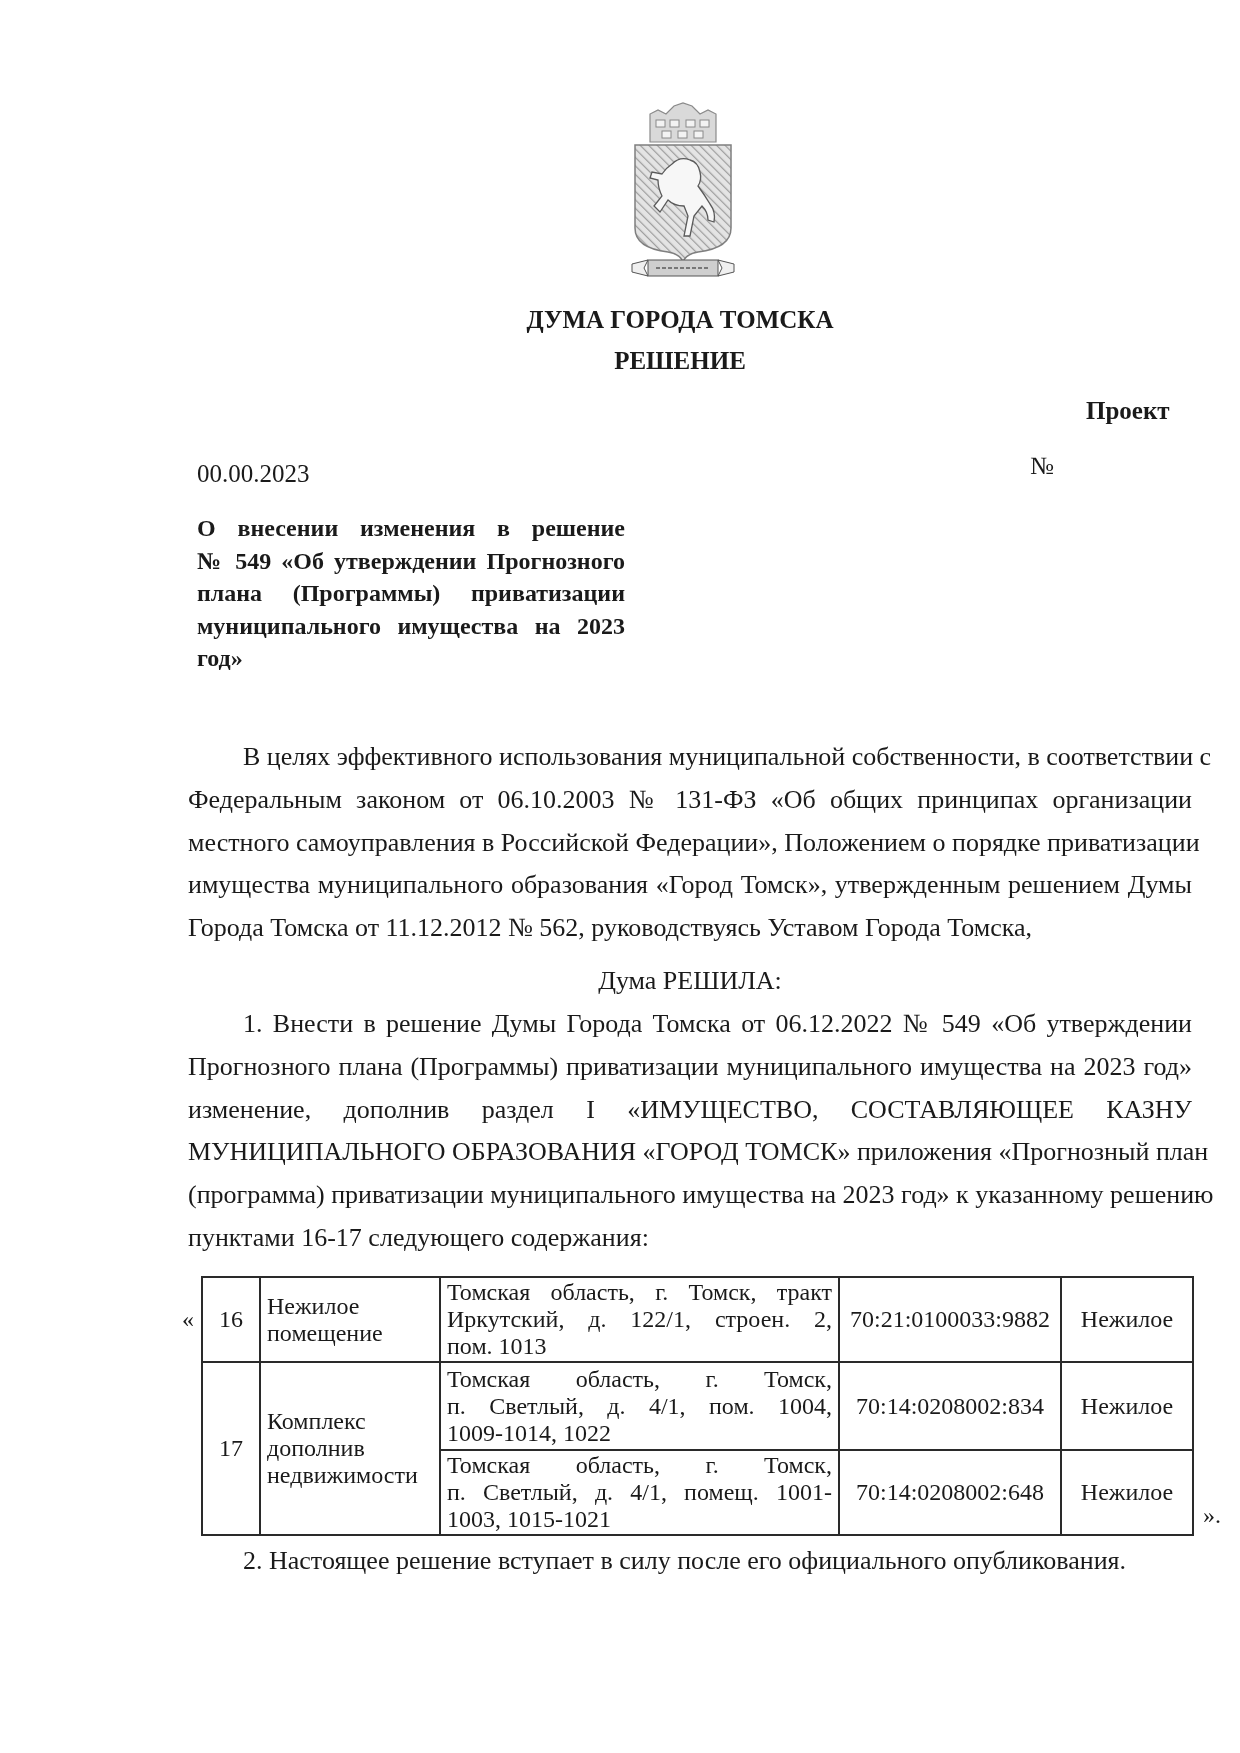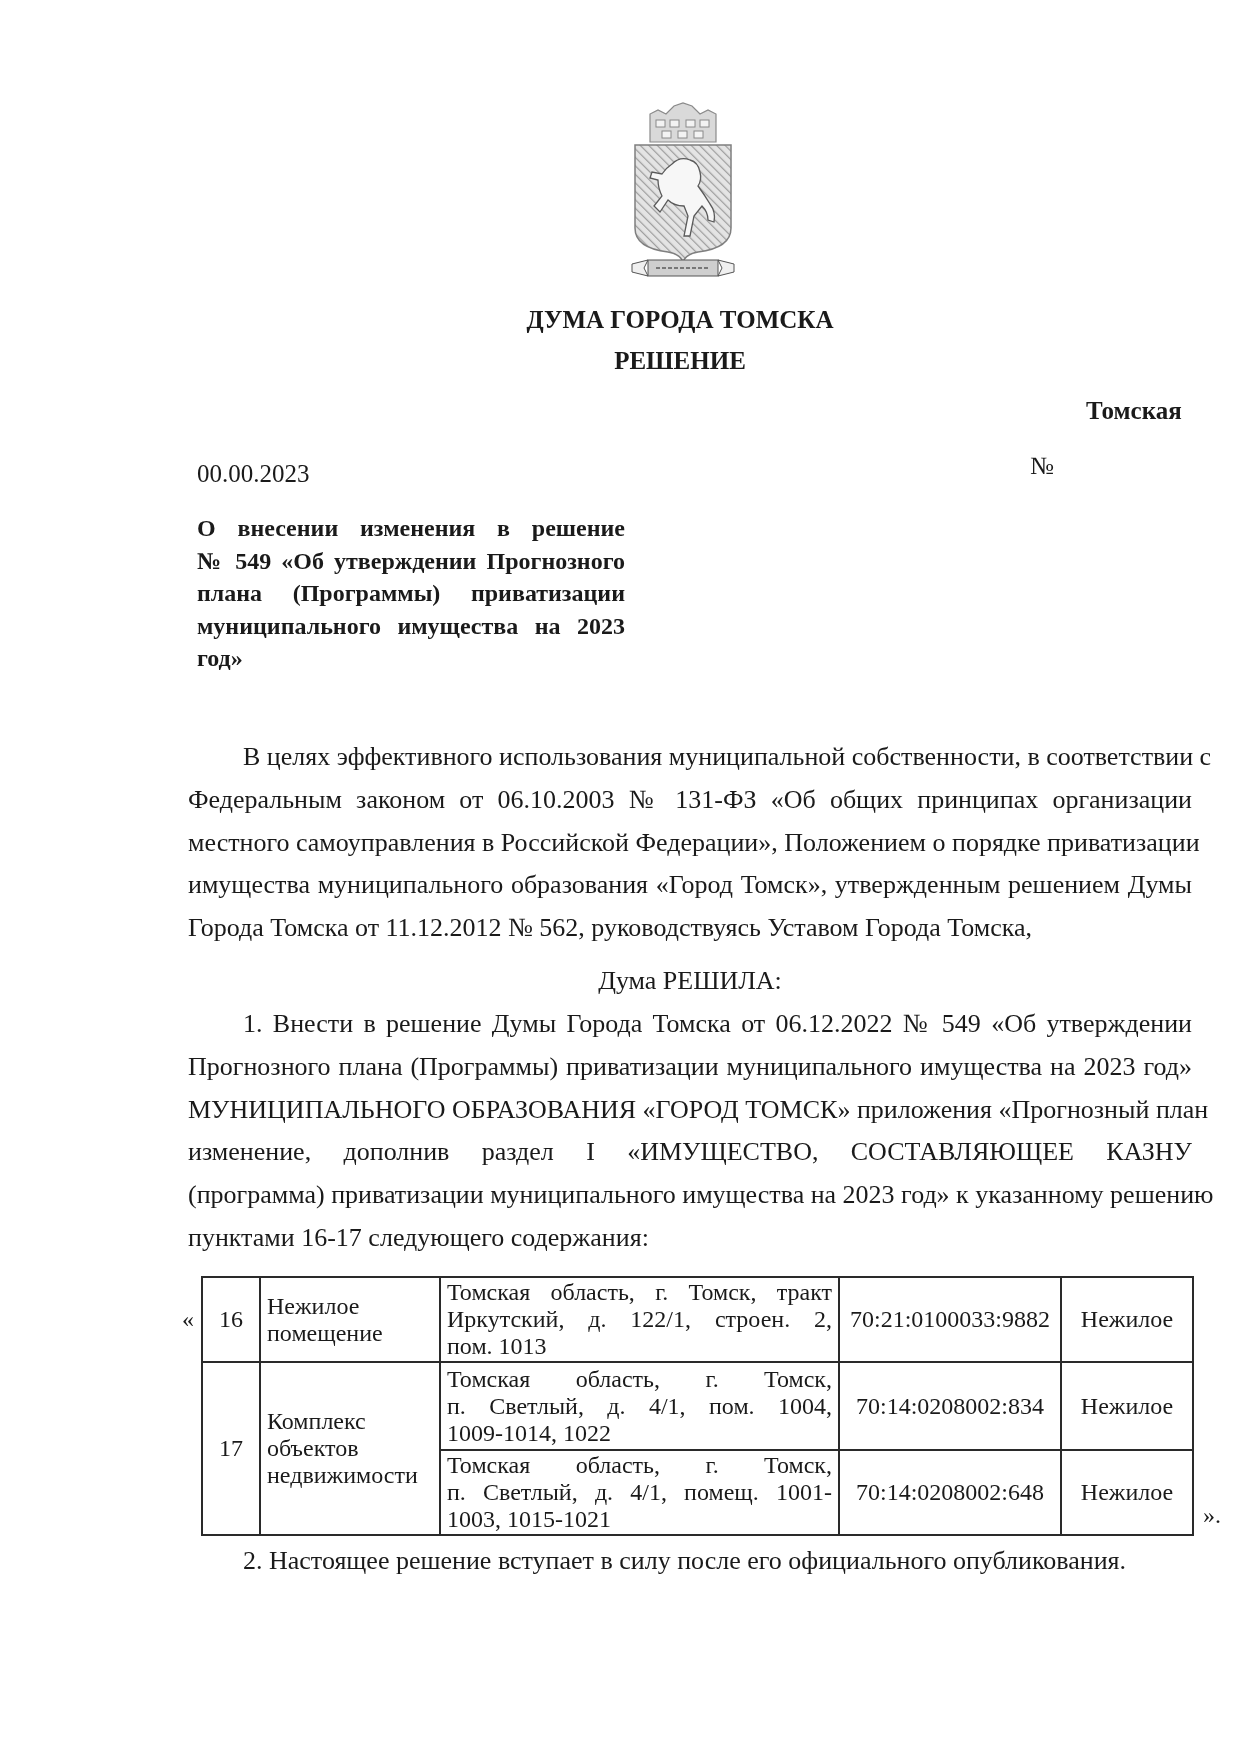--- a/index.html
+++ b/index.html
@@ -77,21 +77,21 @@
   <g>
     <path d="M4 164 L20 160 L16 168 L20 176 L4 172 Z" fill="#f0f0f0" stroke="#555" stroke-width="1"></path>
     <path d="M106 164 L90 160 L94 168 L90 176 L106 172 Z" fill="#f0f0f0" stroke="#555" stroke-width="1"></path>
     <rect x="20" y="160" width="70" height="16" fill="#cfcfcf" stroke="#555" stroke-width="1"></rect>
     <line x1="28" y1="168" x2="82" y2="168" stroke="#777" stroke-width="2" stroke-dasharray="4 2"></line>
   </g>
 </svg>
 
 <div id="org-title" class="abs hdr">ДУМА ГОРОДА ТОМСКА</div>
 <div id="doc-type" class="abs hdr">РЕШЕНИЕ</div>
-<div id="status-label" class="abs">Томская</div>
+<div id="status-label" class="abs">Проект</div>
 <div id="doc-date" class="abs">00.00.2023</div>
 <div id="number-sign" class="abs">№</div>
 
 <div id="subject" class="abs">
   <span class="line">О внесении изменения в решение</span>
   <span class="line">№ 549 «Об утверждении Прогнозного</span>
   <span class="line">плана (Программы) приватизации</span>
   <span class="line">муниципального имущества на 2023</span>
   <span class="line last">год»</span>
 </div>
@@ -102,43 +102,43 @@
   <span class="line">местного самоуправления в Российской Федерации», Положением о порядке приватизации</span>
   <span class="line">имущества муниципального образования «Город Томск», утвержденным решением Думы</span>
   <span class="line last">Города Томска от 11.12.2012 № 562, руководствуясь Уставом Города Томска,</span>
 </div>
 
 <div id="resolved-heading" class="abs">Дума РЕШИЛА:</div>
 
 <div id="item-1" class="abs para">
   <span class="line first">1. Внести в решение Думы Города Томска от 06.12.2022 № 549 «Об утверждении</span>
   <span class="line">Прогнозного плана (Программы) приватизации муниципального имущества на 2023 год»</span>
+  <span class="line">изменение, дополнив раздел I «ИМУЩЕСТВО, СОСТАВЛЯЮЩЕЕ КАЗНУ</span>
   <span class="line">МУНИЦИПАЛЬНОГО ОБРАЗОВАНИЯ «ГОРОД ТОМСК» приложения «Прогнозный план</span>
-  <span class="line">изменение, дополнив раздел I «ИМУЩЕСТВО, СОСТАВЛЯЮЩЕЕ КАЗНУ</span>
   <span class="line">(программа) приватизации муниципального имущества на 2023 год» к указанному решению</span>
   <span class="line last">пунктами 16-17 следующего содержания:</span>
 </div>
 
 <div id="quote-open" class="abs">«</div>
 <table id="amend-table" class="abs">
   <tbody>
       <tr class="r1">
     <td class="num">16</td>
     <td class="name">Нежилое помещение</td>
     <td class="addr">
       <span class="l">Томская область, г. Томск, тракт</span>
       <span class="l">Иркутский, д. 122/1, строен. 2,</span>
       <span class="l last">пом. 1013</span>
     </td>
     <td class="cad">70:21:0100033:9882</td>
     <td class="kind">Нежилое</td>
   </tr>
   <tr class="r2">
     <td class="num" rowspan="2">17</td>
-    <td class="name" rowspan="2">Комплекс объектов недвижимости</td>
+    <td class="name" rowspan="2">Комплекс дополнив недвижимости</td>
     <td class="addr">
       <span class="l">Томская область, г. Томск,</span>
       <span class="l">п. Светлый, д. 4/1, пом. 1004,</span>
       <span class="l last">1009-1014, 1022</span>
     </td>
     <td class="cad">70:14:0208002:834</td>
     <td class="kind">Нежилое</td>
   </tr>
   <tr class="r3">
     <td class="addr">

